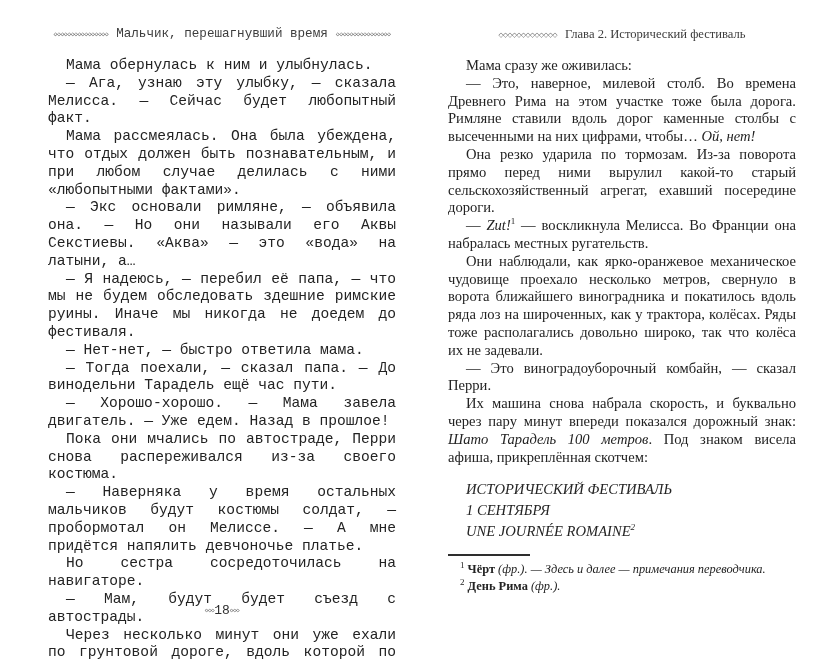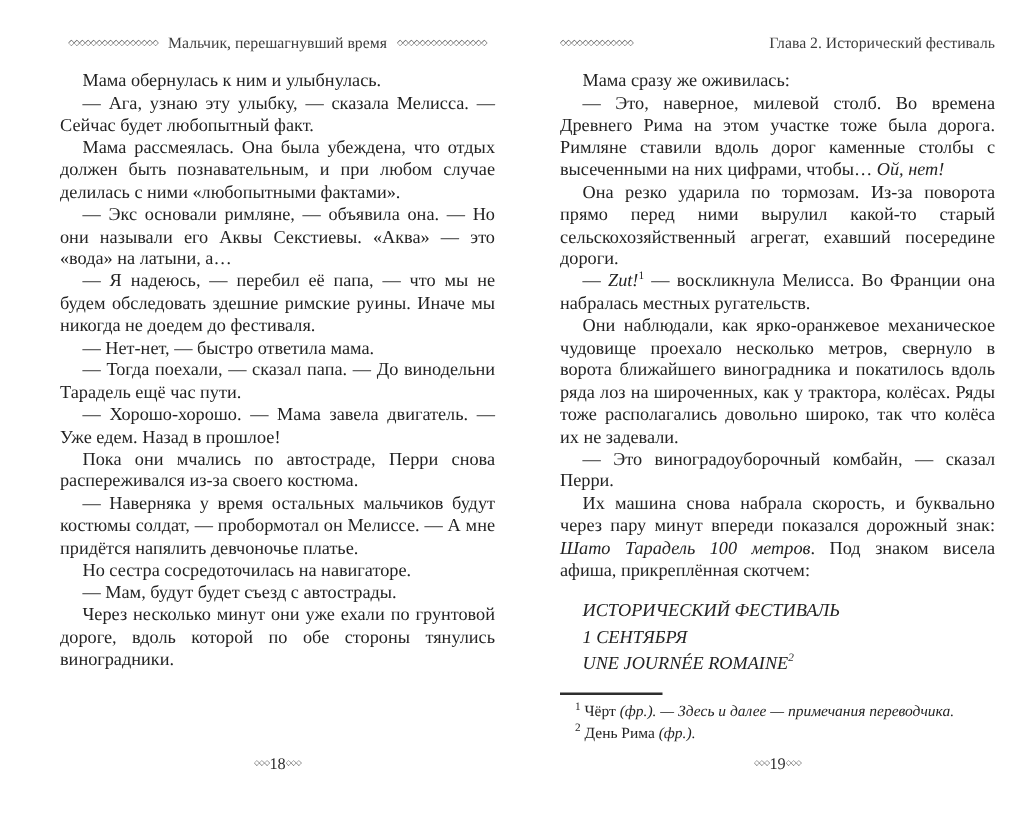--- a/index.html
+++ b/index.html
@@ -6,50 +6,50 @@
   body{
     width:820px;height:661px;position:relative;overflow:hidden;
     background:#ffffff;
     font-family:"Liberation Serif","DejaVu Serif",serif;
     color:#232323;
   }
   .page{
     position:absolute;top:26px;width:348px;height:606px;
     font-size:14.6px;line-height:17.8px;
   }
-  #left-page{left:48px;}
+  #left-page{left:48px;font-family:Liberation Mono, monospace;}
   #right-page{left:448px;}
   .running-head{
     display:flex;align-items:center;gap:8px;
     font-size:12.6px;color:#3d3d3d;height:18px;margin-bottom:13px;
     white-space:nowrap;overflow:hidden;
   }
   .running-head.centered{justify-content:center;}
-  .running-head.left-align{justify-content:space-between;}
+  .running-head.left-align{justify-content:center;}
   .ornament{
     font-size:6.5px;letter-spacing:-0.5px;color:#4a4a4a;
     line-height:1;flex:0 0 auto;
   }
   .page-body{position:relative;}
   .para{margin:0;text-indent:18px;text-align:justify;}
   .para.poster-line{
     font-style:italic;text-indent:0;padding-left:18px;
     text-align:left;line-height:21px;
   }
   .para.poster-first{margin-top:13px;}
   .para.footnote{
     font-size:12.4px;line-height:16.6px;
     text-indent:12px;text-align:left;
   }
   .footnote-separator{
     width:82px;border-top:2px solid #2e2e2e;
     margin:12px 0 5px 0;
   }
   .italic{font-style:italic;}
-  .bold{font-weight:normal;}
+  .bold{font-weight:bold;}
   sup{font-size:9px;line-height:0;vertical-align:super;}
   .page-footer{
     position:absolute;bottom:12px;left:0;right:0;
     display:flex;justify-content:center;align-items:center;
     font-size:13px;color:#2e2e2e;
   }
   .page-footer .ornament{font-size:6px;}
 </style>
 </head>
 <body>
@@ -97,20 +97,15 @@
         <p class="para"><span>Они наблюдали, как ярко-оранжевое механическое чудовище проехало несколько метров, свернуло в ворота ближайшего виноградника и покатилось вдоль ряда лоз на широченных, как у трактора, колёсах. Ряды тоже располагались довольно широко, так что колёса их не задевали.</span></p>
         <p class="para"><span>— Это виноградоуборочный комбайн, — сказал Перри.</span></p>
         <p class="para"><span>Их машина снова набрала скорость, и буквально через пару минут впереди показался дорожный знак: </span><span class="italic">Шато Тарадель 100 метров</span><span>. Под знаком висела афиша, прикреплённая скотчем:</span></p>
         <p class="para poster-line poster-first"><span>ИСТОРИЧЕСКИЙ ФЕСТИВАЛЬ</span></p>
         <p class="para poster-line"><span>1 СЕНТЯБРЯ</span></p>
         <p class="para poster-line"><span>UNE JOURNÉE ROMAINE</span><sup>2</sup></p>
         <div class="footnote-separator"></div>
         <p class="para footnote"><sup>1</sup><span class="bold"> Чёрт </span><span class="italic">(фр.). — Здесь и далее — примечания переводчика.</span></p>
         <p class="para footnote"><sup>2</sup><span class="bold"> День Рима </span><span class="italic">(фр.).</span></p>
       </div>
-    <footer class="page-footer">
-      <span class="ornament">◇◇◇</span>
-      <span>19</span>
-      <span class="ornament">◇◇◇</span>
-    </footer>
   </section>
 
 </div>
 
 </body></html>

